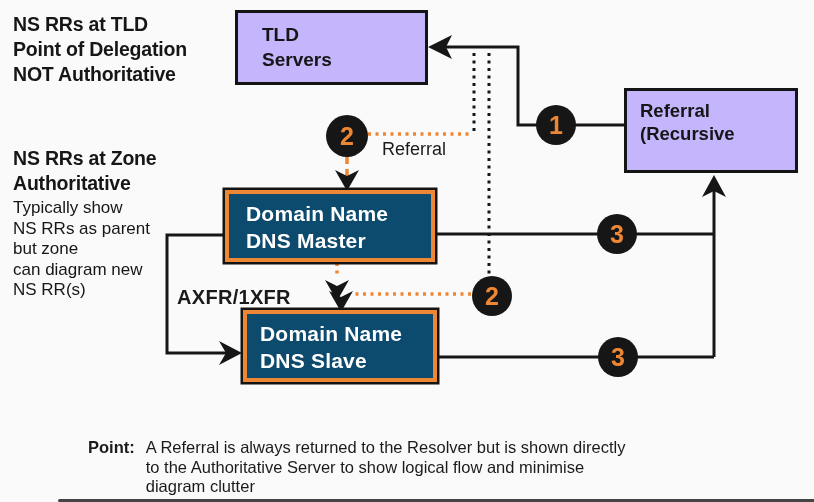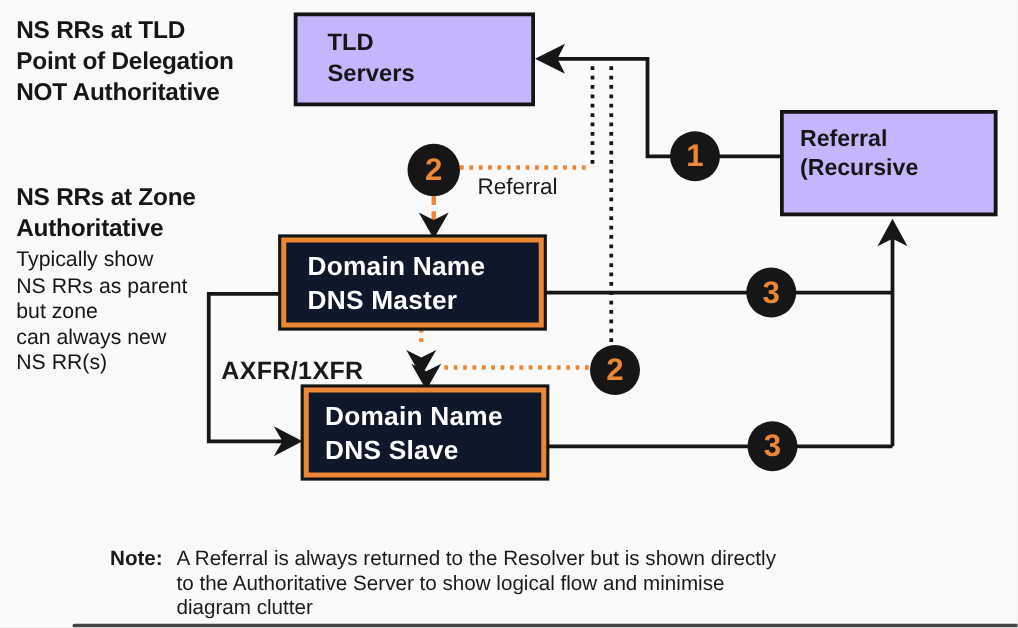--- a/index.html
+++ b/index.html
@@ -10,21 +10,21 @@
     color:#161616;
     padding-left:28px;
   }
   .abs{position:absolute;}
   .wires{position:absolute;left:0;top:0;width:814px;height:502px;}
   .ann-heavy{font-weight:bold;font-size:19.5px;line-height:25px;letter-spacing:-0.2px;white-space:nowrap;}
   .ann-body{font-weight:normal;font-size:17px;line-height:20.5px;white-space:nowrap;}
   .node{background:#c4b5fd;border:3px solid #141414;box-sizing:border-box;}
   .node .line{display:block;font-weight:bold;white-space:nowrap;}
   .node-dark{
-    background:#0f172a;border:4px solid var(--accent,#ed8733);
+    background:#0c4a6e;border:4px solid var(--accent,#ed8733);
     box-shadow:0 0 0 2.5px #141414;box-sizing:border-box;
   }
   .node-dark .line{display:block;font-weight:bold;color:#fff;white-space:nowrap;letter-spacing:0.2px;}
   .badge{
     width:40px;height:40px;border-radius:50%;background:#161616;
     display:flex;align-items:center;justify-content:center;
     color:var(--accent,#ed8733);font-weight:bold;font-size:25px;line-height:1;
   }
   .edge-label{white-space:nowrap;color:#1a1a1a;}
   .note{display:flex;font-size:16.5px;line-height:19.5px;color:#1b1b1b;}
@@ -73,21 +73,21 @@
 
   <div class="abs ann-heavy" style="left:13px;top:146px;">
     <div>NS RRs at Zone</div>
     <div>Authoritative</div>
   </div>
 
   <div class="abs ann-body" style="left:13px;top:198px;">
     <div>Typically show</div>
     <div>NS RRs as parent</div>
     <div>but zone</div>
-    <div>can always new</div>
+    <div>can diagram new</div>
     <div>NS RR(s)</div>
   </div>
 
   <div class="abs node" style="left:235px;top:10px;width:193px;height:75px;padding:9px 0 0 24px;font-size:19px;line-height:25px;">
     <span class="line">TLD</span>
     <span class="line">Servers</span>
   </div>
 
   <div class="abs node" style="left:624px;top:88px;width:174px;height:85px;padding:8px 0 0 13px;font-size:18.5px;line-height:23px;">
     <span class="line">Referral</span>
@@ -117,21 +117,21 @@
       <span>3</span>
     </div>
   <div class="abs badge" style="left:598px;top:337px;">
       <span>3</span>
     </div>
 
   <div class="abs edge-label" style="left:382px;top:139px;font-size:18px;">Referral</div>
   <div class="abs edge-label" style="left:177px;top:286px;font-size:20px;font-weight:bold;letter-spacing:0.3px;">AXFR/1XFR</div>
 
   <div class="abs note" style="left:88px;top:438px;">
-    <span class="note-label">Note:</span>
+    <span class="note-label">Point:</span>
     <span>
       <span class="note-line">A Referral is always returned to the Resolver but is shown directly</span>
       <span class="note-line">to the Authoritative Server to show logical flow and minimise</span>
       <span class="note-line">diagram clutter</span>
     </span>
   </div>
 
   <div class="abs edge-artifact" style="left:58px;right:0;bottom:0;"></div>
 </div>
 

